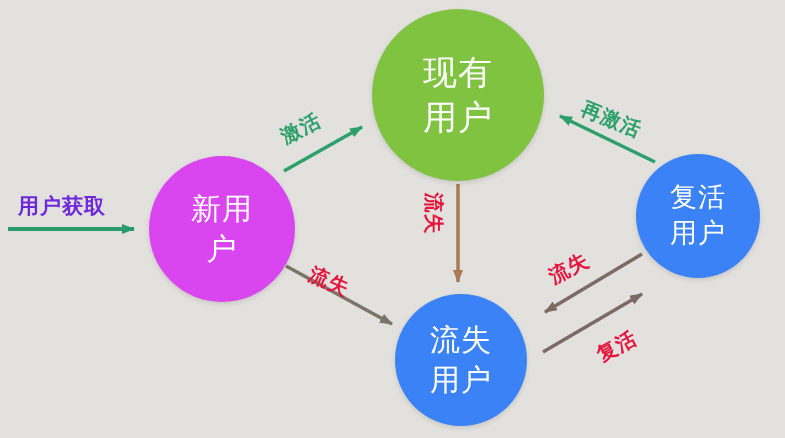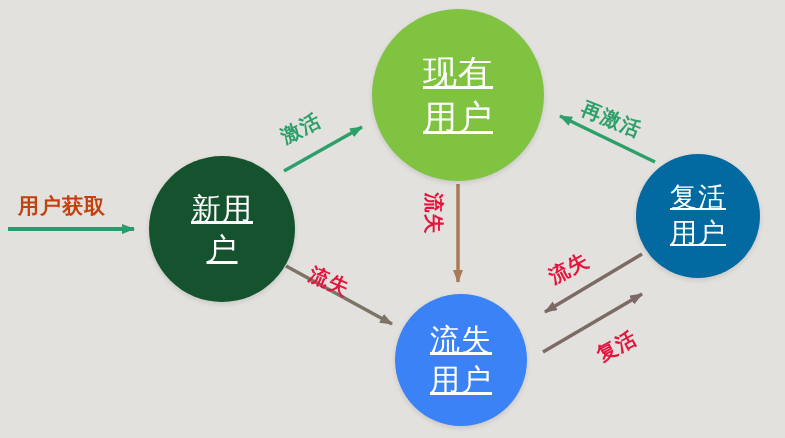--- a/index.html
+++ b/index.html
@@ -17,21 +17,20 @@
     position: absolute; left: 0; top: 0;
     width: 785px; height: 438px;
   }
   .node {
     position: absolute;
     border-radius: 50%;
     display: flex; align-items: center; justify-content: center;
     color: #ffffff;
     text-align: center;
     box-shadow: 0 2px 5px rgba(0,0,0,0.12);
-    text-decoration: underline;
   }
   .node .node-label {
     display: block;
     width: 2.15em;
     line-height: 1.32;
     font-weight: 500;
     letter-spacing: 1px;
   }
   .node-new      { left: 149px; top: 156px; width: 146px; height: 146px; font-size: 30px; }
   .node-existing { left: 372px; top: 9px;   width: 172px; height: 172px; font-size: 34px; }
@@ -88,35 +87,35 @@
 
     <line x1="458" y1="184" x2="458" y2="282" stroke-width="3.5" marker-end="url(#mk-brown)" stroke="#a97a55"></line>
 
     <line x1="286" y1="266" x2="392" y2="324" stroke-width="3.5" marker-end="url(#mk-gray)" stroke="#7d7468"></line>
 
     <line x1="642" y1="254" x2="545" y2="312" stroke-width="3.5" marker-end="url(#mk-graybrown)" stroke="#7d6a64"></line>
 
     <line x1="543" y1="352" x2="642" y2="294" stroke-width="3.5" marker-end="url(#mk-graybrown)" stroke="#7d6a64"></line>
   </svg>
 
-  <div class="entry-label" style="color: #c2410c;">用户获取</div>
+  <div class="entry-label" style="color: #6d28d9;">用户获取</div>
 
-  <div class="node node-new" style="background: #14532d;">
+  <div class="node node-new" style="background: #d946ef;">
     <span class="node-label">新用户</span>
   </div>
 
   <div class="node node-existing" style="background: rgb(127, 195, 65);">
     <span class="node-label">现有用户</span>
   </div>
 
   <div class="node node-churned" style="background: #3b82f6;">
     <span class="node-label">流失用户</span>
   </div>
 
-  <div class="node node-revived" style="background: #0369a1;">
+  <div class="node node-revived" style="background: #3b82f6;">
     <span class="node-label">复活用户</span>
   </div>
 
   <div class="edge-label lbl-activate" style="color: rgb(45, 160, 106);">激活</div>
 
   <div class="edge-label lbl-reactivate" style="color: rgb(45, 160, 106);">再激活</div>
 
   <div class="edge-label lbl-churn-mid" style="color: rgb(230, 20, 60);">流失</div>
 
   <div class="edge-label lbl-churn-new" style="color: rgb(230, 20, 60);">流失</div>

